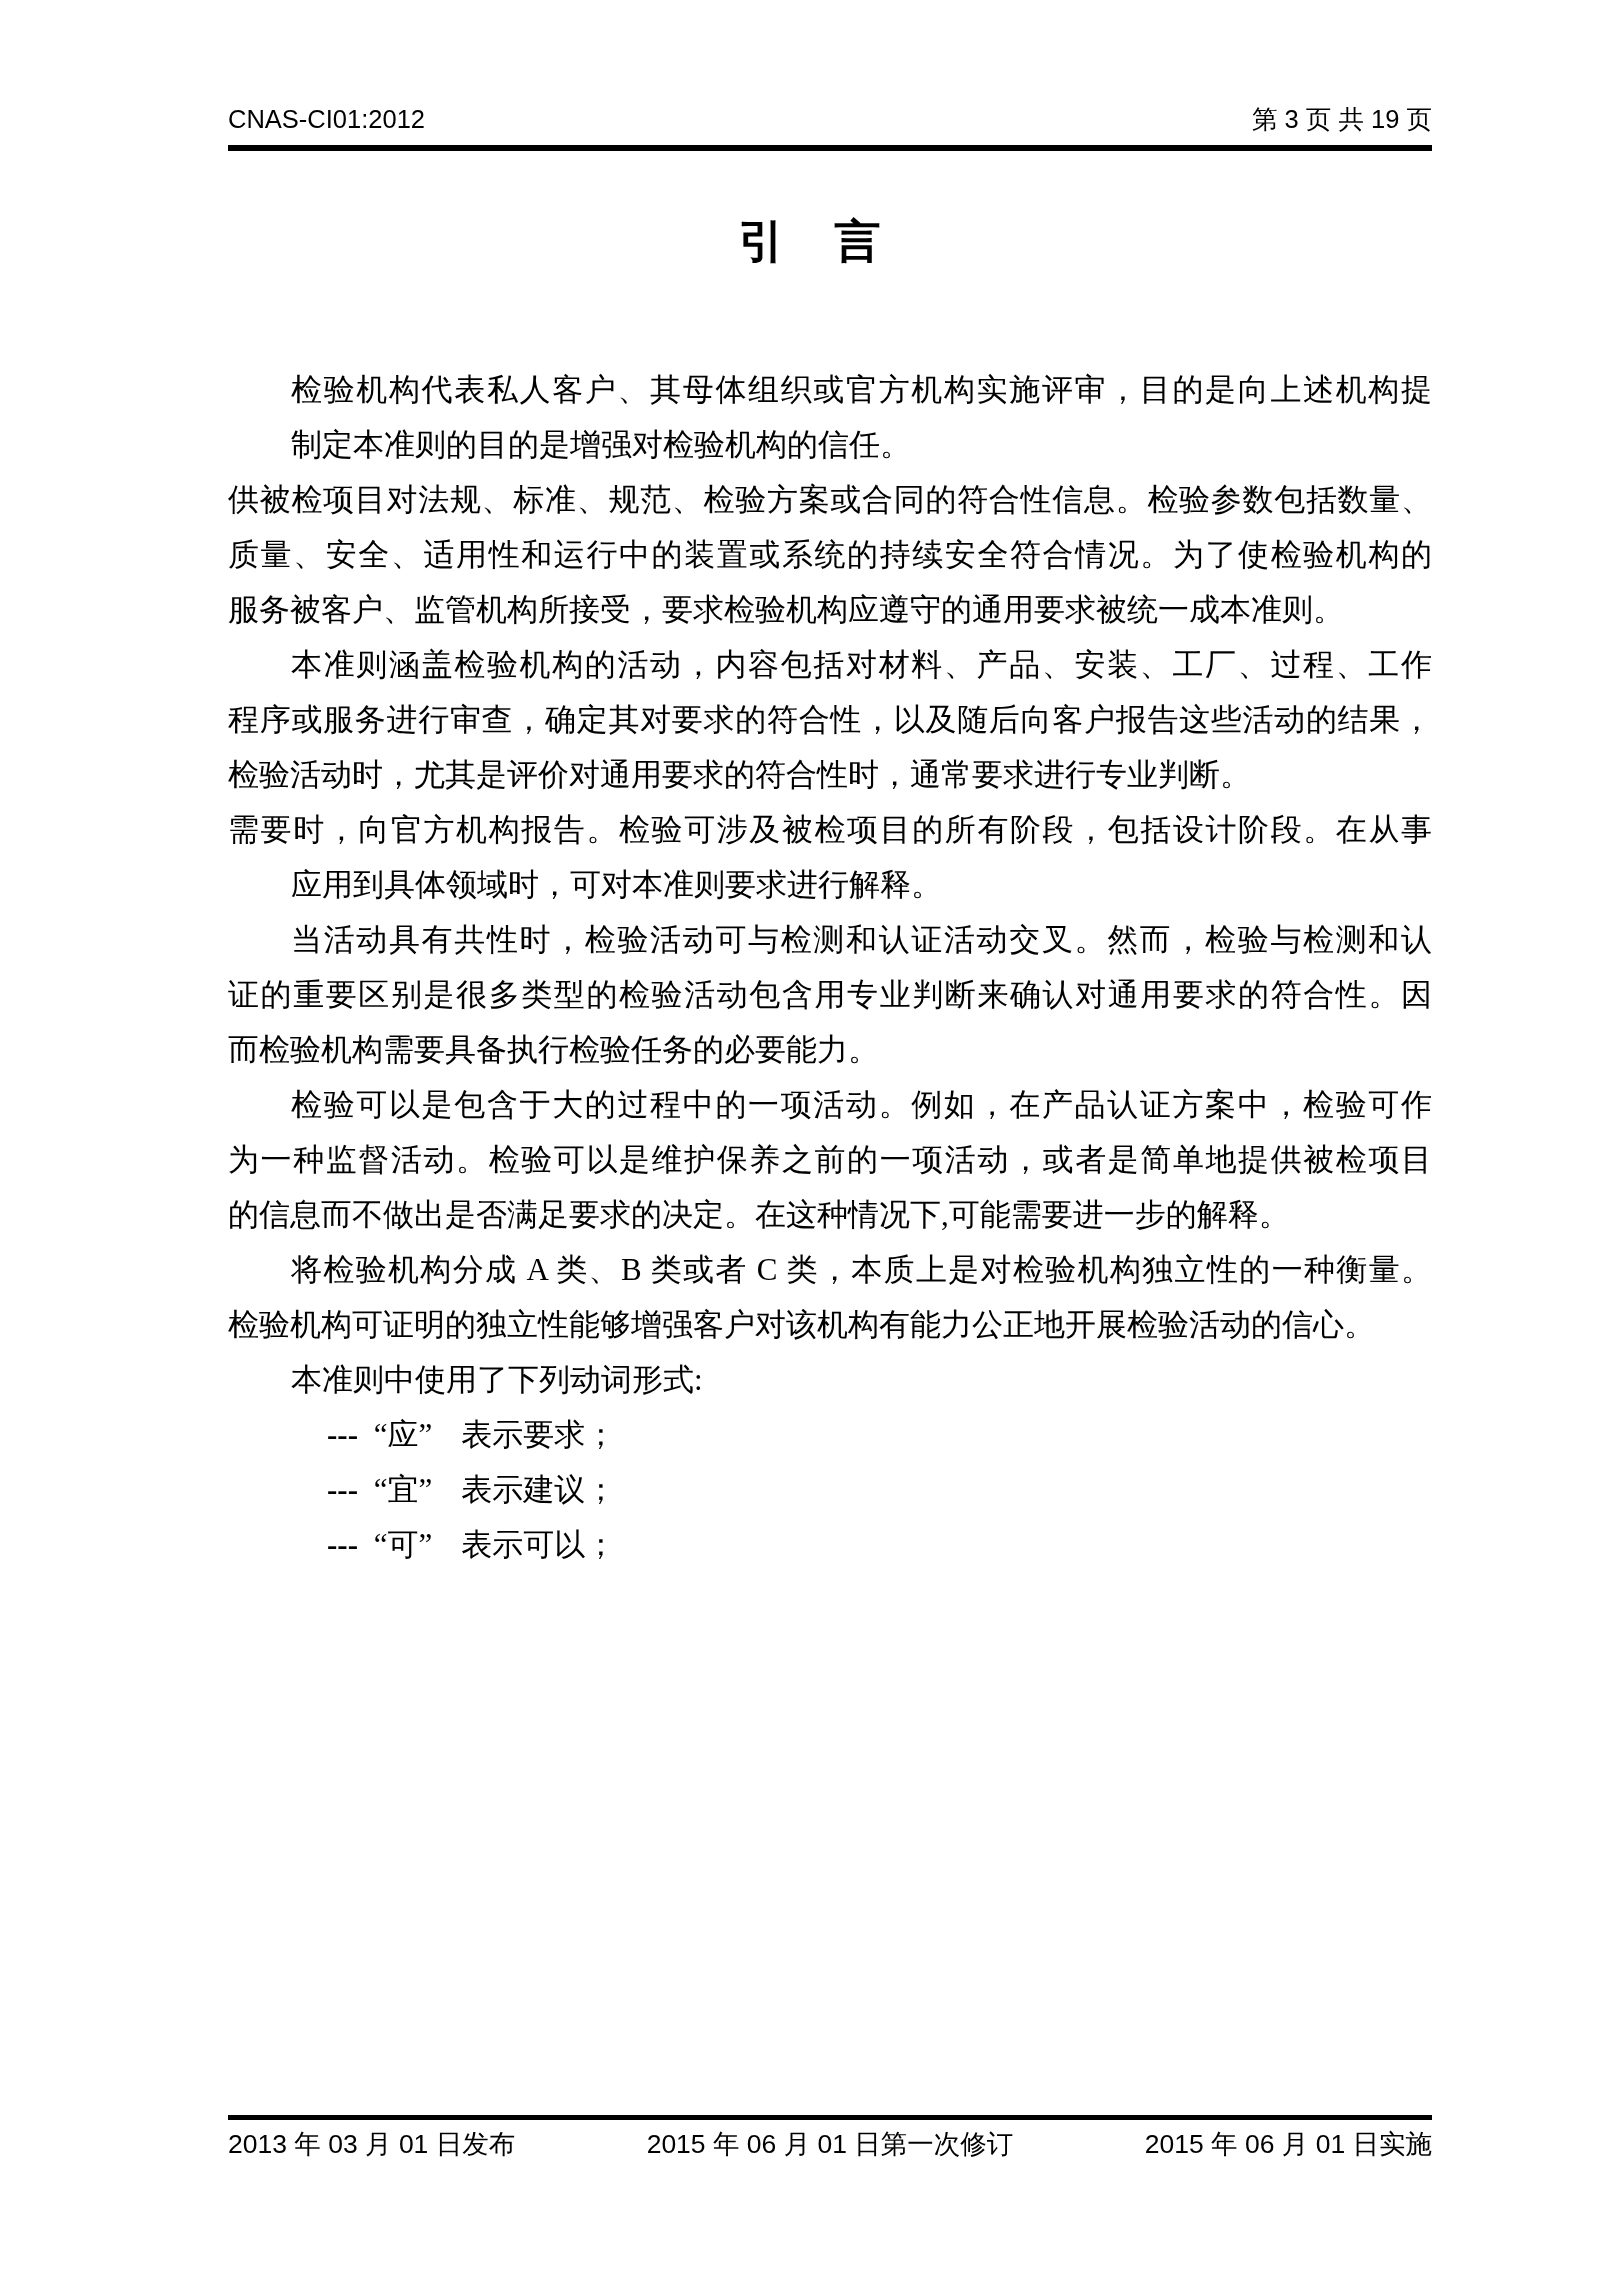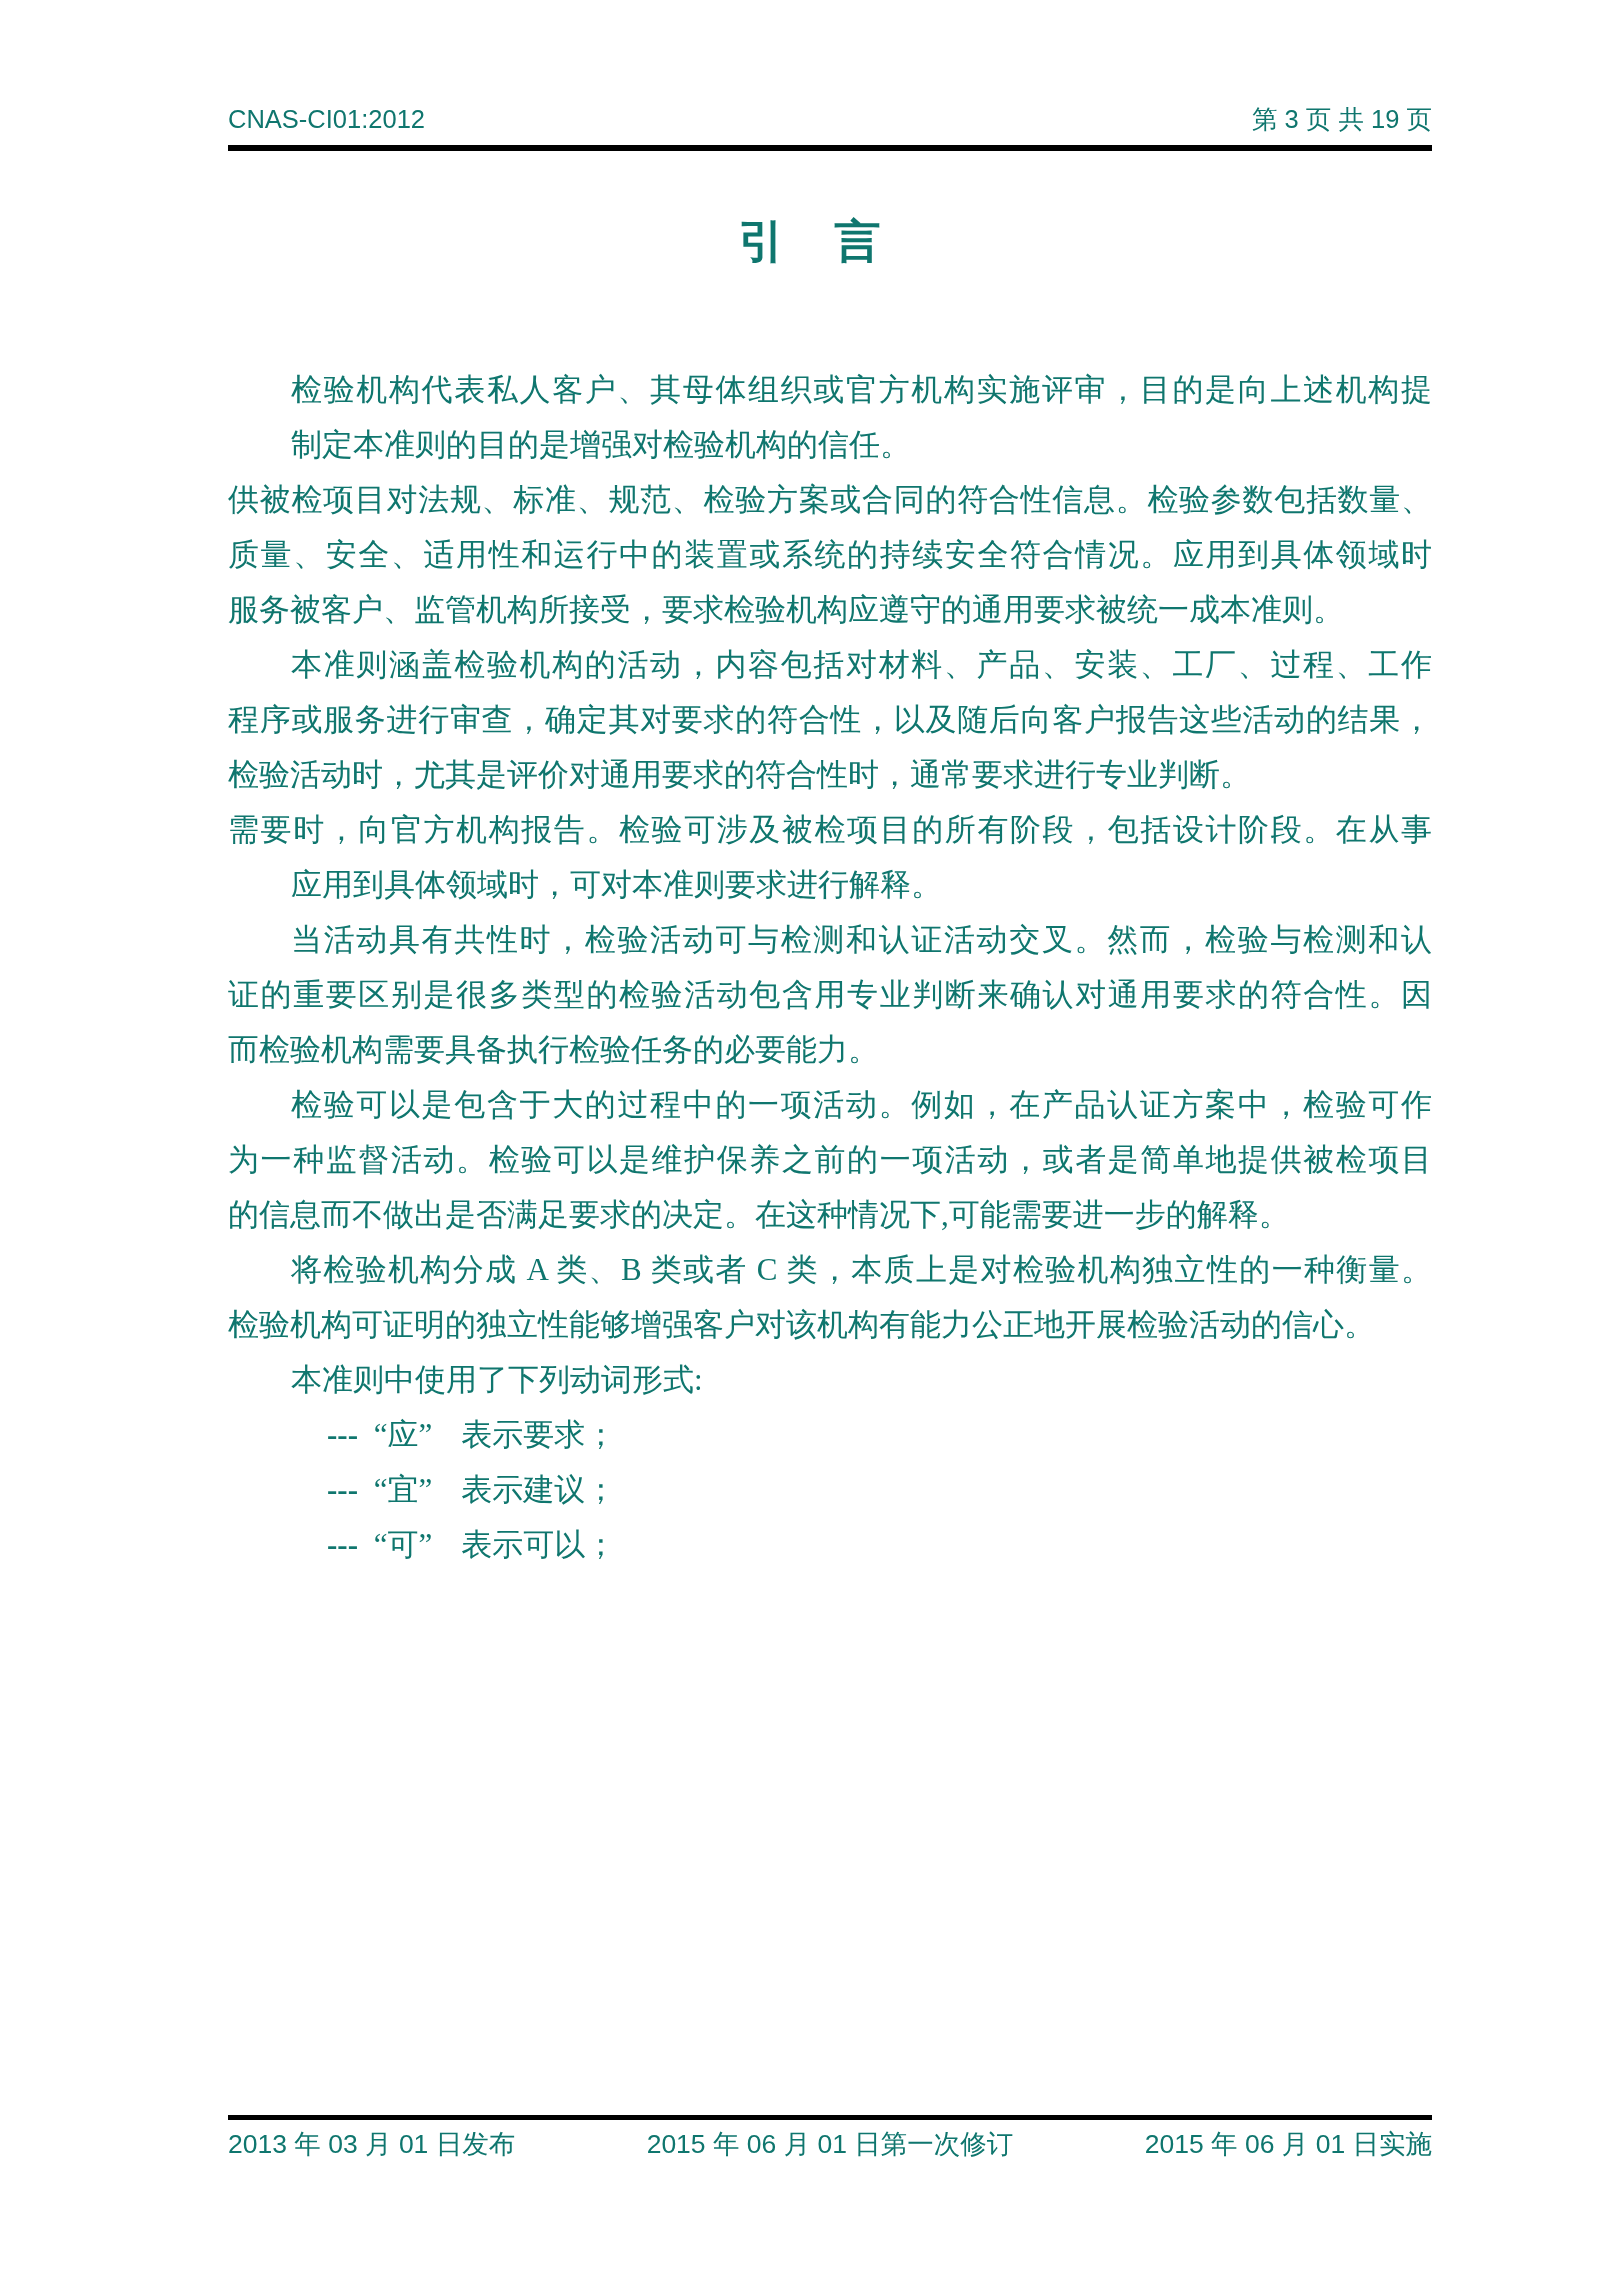--- a/index.html
+++ b/index.html
@@ -1,20 +1,20 @@
 <!DOCTYPE html>
 <html><head>
 <meta charset="utf-8">
 <style>
   html,body { margin:0; padding:0; background:#ffffff; }
   .page {
     position:relative;
     width:1621px; height:2293px;
     background:#ffffff;
-    color:#0f766e;
+    color:#000000;
     font-family:"Liberation Serif","DejaVu Serif",serif;
     overflow:hidden;
   }
   
   .header { position:absolute; left:228px; right:189px; top:104px; }
   .header-row {
     display:flex; justify-content:space-between; align-items:flex-end;
     font-family:"Liberation Sans","DejaVu Sans",sans-serif;
     font-size:25.5px; line-height:31px;
   }
@@ -62,21 +62,21 @@
     <div class="header-rule"></div>
   </div>
 
   <div class="doc-title">引　言</div>
 
   <div class="body-text">
 
     <div class="line indent full">检验机构代表私人客户、其母体组织或官方机构实施评审，目的是向上述机构提</div>
       <div class="line indent">制定本准则的目的是增强对检验机构的信任。</div>
       <div class="line full">供被检项目对法规、标准、规范、检验方案或合同的符合性信息。检验参数包括数量、</div>
-      <div class="line full">质量、安全、适用性和运行中的装置或系统的持续安全符合情况。应用到具体领域时</div>
+      <div class="line full">质量、安全、适用性和运行中的装置或系统的持续安全符合情况。为了使检验机构的</div>
       <div class="line">服务被客户、监管机构所接受，要求检验机构应遵守的通用要求被统一成本准则。</div>
       <div class="line indent full">本准则涵盖检验机构的活动，内容包括对材料、产品、安装、工厂、过程、工作</div>
       <div class="line full">程序或服务进行审查，确定其对要求的符合性，以及随后向客户报告这些活动的结果，</div>
       <div class="line">检验活动时，尤其是评价对通用要求的符合性时，通常要求进行专业判断。</div>
       <div class="line full">需要时，向官方机构报告。检验可涉及被检项目的所有阶段，包括设计阶段。在从事</div>
       <div class="line indent">应用到具体领域时，可对本准则要求进行解释。</div>
       <div class="line indent full">当活动具有共性时，检验活动可与检测和认证活动交叉。然而，检验与检测和认</div>
       <div class="line full">证的重要区别是很多类型的检验活动包含用专业判断来确认对通用要求的符合性。因</div>
       <div class="line">而检验机构需要具备执行检验任务的必要能力。</div>
       <div class="line indent full">检验可以是包含于大的过程中的一项活动。例如，在产品认证方案中，检验可作</div>

